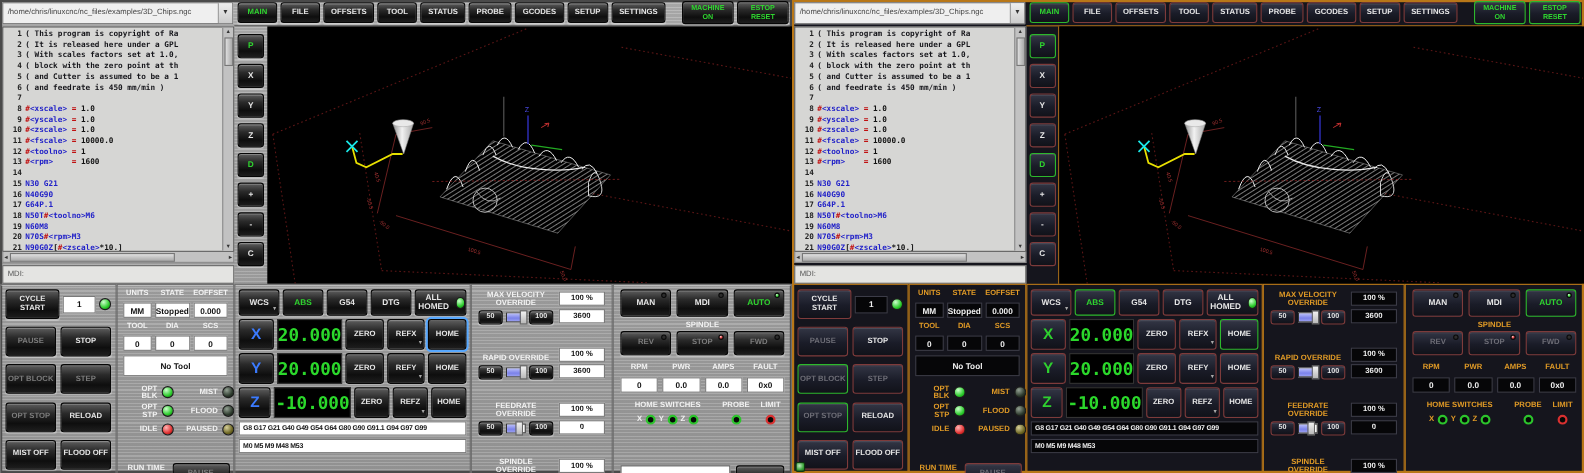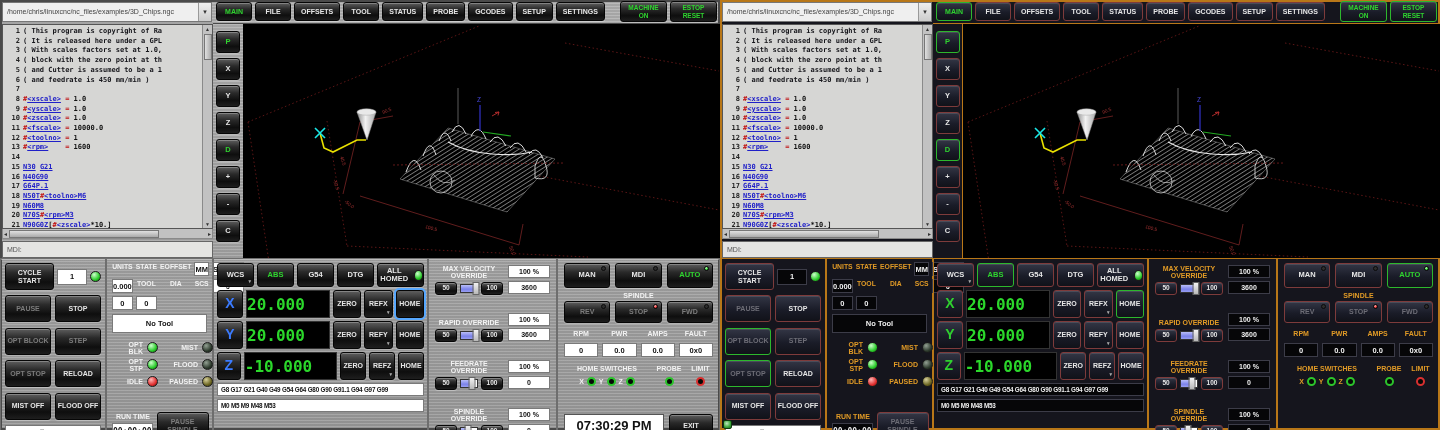--- a/index.html
+++ b/index.html
@@ -70,21 +70,21 @@
   .mbtn.big { width:47px; min-width:47px; padding:0 2px; height:21px; font-size:6.5px; }
   .menu .spacer { flex:1; }
 
   
   .gcode { position:absolute; left:2px; top:24px; width:211px; height:234px; display:flex;
     flex-direction:column; background:transparent; border:none; }
   .gcode-scroll { flex:1; display:flex; background:#d6d6d4; border:1px solid #555; overflow:hidden; }
   .gcode-body { flex:1; overflow:hidden; padding:2px 0 0 2px; white-space:pre;
     font:bold 7px "DejaVu Sans Mono", monospace; line-height:9.7px; color:#111; }
   .gl .ln { display:inline-block; width:15px; text-align:right; margin-right:3px; color:#222; }
-  .tk-c { color:#15151a; } .tk-r { color:#c01010; } .tk-b { color:#2020c8;text-decoration:underline; } .tk-k { color:#111;text-align:right; }
+  .tk-c { color:#15151a; } .tk-r { color:#c01010; } .tk-b { color:#2020c8; } .tk-k { color:#111;text-align:right; }
   .vsb { width:10px; background:#c2c2c2; border-left:1px solid #8a8a8a; display:flex;
     flex-direction:column; align-items:center; font-size:5px; color:#333; }
   .vsb .vthumb { width:8px; height:26px; margin-top:1px; background:linear-gradient(90deg,#e0e0e0,#aaa);
     border:1px solid #777; }
   .vsb span { line-height:8px; }
   .hsb { height:10px; background:#c2c2c2; border:1px solid #8a8a8a; border-top:none;
     display:flex; align-items:center; font-size:5px; color:#333; }
   .hsb .hthumb { flex:0 0 150px; height:8px; margin:0 1px; background:linear-gradient(#e0e0e0,#aaa); border:1px solid #777; }
   .mdi-bar { height:17px; margin-top:2px; background:#e4e4e2; border:1px solid #666;
     font-size:7px; color:#555; line-height:15px; padding-left:4px; }
@@ -109,21 +109,21 @@
   .cycle-row { display:flex; align-items:center; gap:3px; height:27px; }
   .cycle-btn { flex:1; height:27px; }
   .spin { width:30px; height:16px; }
   .pair { display:flex; gap:4px; height:27px; }
   .pair .btn { flex:1; }
   .progress { height:13px; background:#fff; border:1px solid #777; color:#999;
     font-size:6.5px; text-align:center; line-height:11px; }
 
   
   .c2 { padding:3px 5px; }
-  .g3 { display:grid; grid-template-columns:1fr 1fr 1fr 1fr 1fr; gap:3px; text-align:center; }
+  .g3 { display:grid; grid-template-columns:1fr 1fr 1fr; gap:3px; text-align:center; }
   .g3 .lbl { font-size:6.8px; line-height:10px; }
   .g3 .entry { height:14px; }
   .no-tool { height:19px; margin:4px 0 6px; }
   .ledrow { display:grid; grid-template-columns:33px 15px 40px 13px; align-items:center;
     height:17px; padding-left:2px; }
   .ledrow .lbl { text-align:right; padding-right:4px; }
   .ledrow .led { justify-self:start; }
   .rt-row { display:grid; grid-template-columns:1fr 52px; gap:4px; margin-top:21px; align-items:end; }
   .rt-left .lbl { display:block; margin:2px 0 3px 4px; }
   .rt-entry { height:16px; font-size:8px; font-family:"DejaVu Sans Mono",monospace; }
@@ -132,21 +132,21 @@
   
   .c3 { padding:4px 3px; gap:3px; }
   .wcs-row { display:flex; gap:3px; height:24px; }
   .wcs-row .btn { width:37px; font-size:7.5px; }
   .wcs-row .wide { flex:1; width:auto; gap:4px; }
   .dd-mark { position:absolute; right:2px; bottom:1px; font-size:5px; color:#aaa; }
   .axis-row { display:flex; gap:3px; height:28px; }
   .axis-btn { width:32px; font-size:14px; color:var(--axis); }
   .dro-val { flex:1; background:#000; border:1px solid #333; color:#2bd82b;
     font:bold 16px "DejaVu Sans Mono", monospace; display:flex; align-items:center;
-    justify-content:flex-end; padding-right:24px; }
+    justify-content:flex-end; padding-right:0; }
   .axis-row .sm { width:35px; }
   .codes { height:13px; font-size:6.3px; line-height:11px; justify-content:flex-start;
     padding-left:3px; white-space:nowrap; overflow:hidden; letter-spacing:-0.2px; }
 
   
   .c4 { padding:6px 6px 4px; justify-content:space-between; }
   .ov { display:grid; grid-template-columns:1fr 42px; column-gap:5px; row-gap:2px; }
   .ov .lbl { grid-column:1; text-align:center; font-size:7px; align-self:end; }
   .ov .entry { height:13px; font-size:7px; }
   .sl-row { display:flex; align-items:center; gap:3px; height:14px; }

